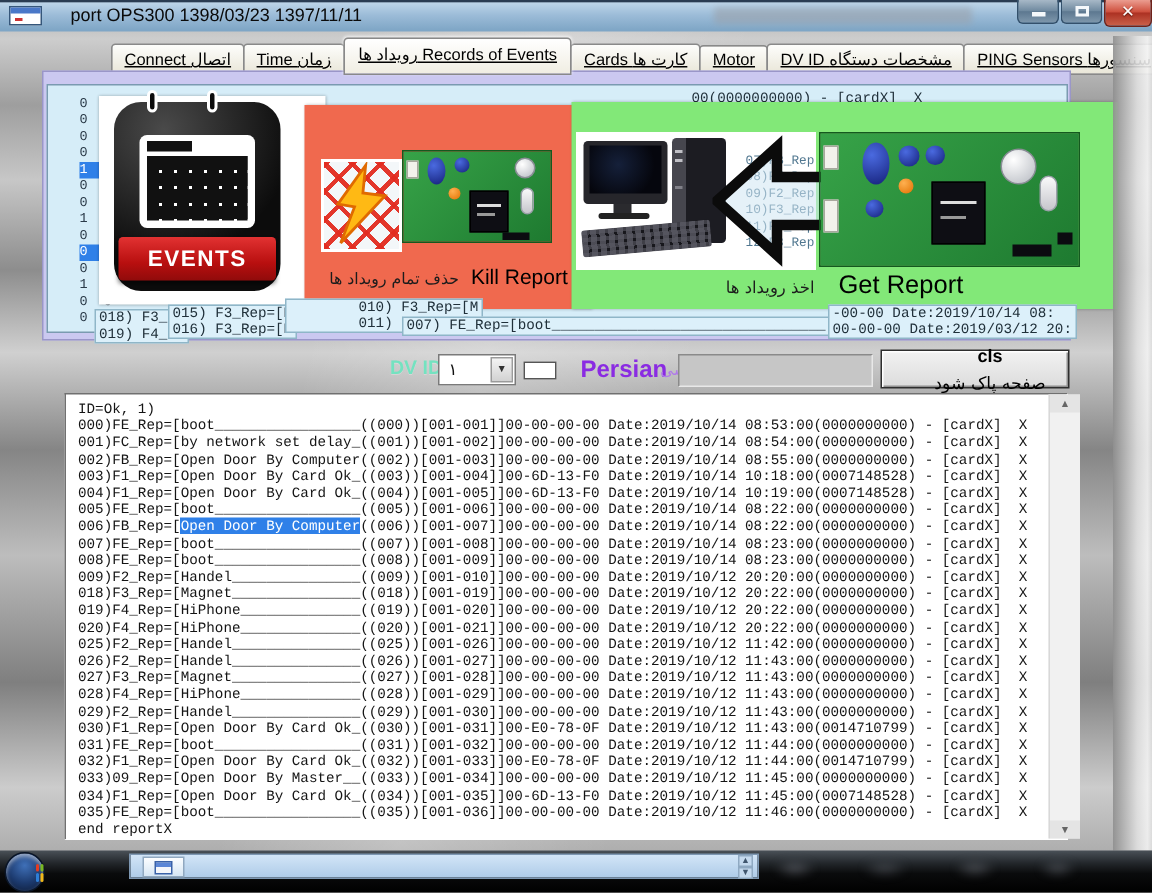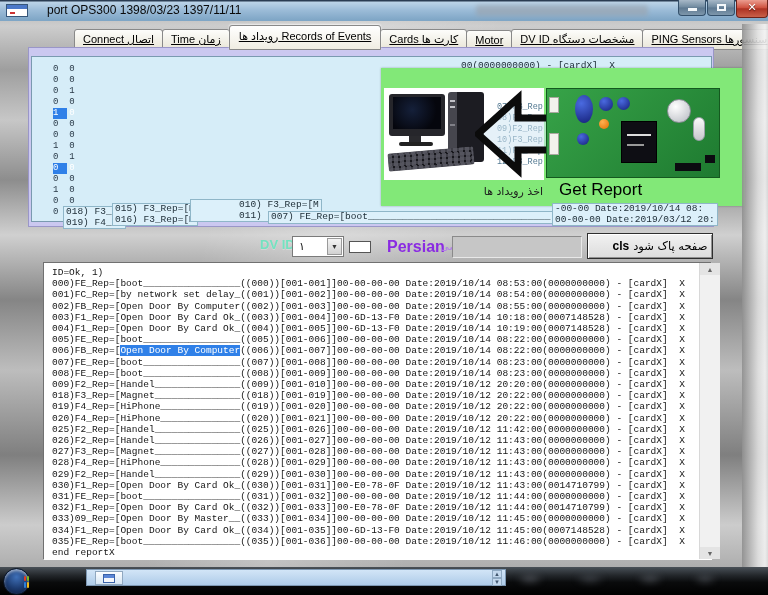--- a/index.html
+++ b/index.html
@@ -105,21 +105,21 @@
   .combo .val{position:absolute;left:6px;top:3px;font-size:11px;color:#111;font-family:"DejaVu Sans",sans-serif;}
   .combo .btn{position:absolute;right:1px;top:1px;width:15px;height:17px;background:linear-gradient(#f4f4f4,#d2d2d2);
     border:1px solid #9a9a9a;box-sizing:border-box;display:flex;align-items:center;justify-content:center;font-size:7px;color:#333;}
   .checkbox{left:349px;top:241px;width:12px;height:12px;background:#fff;border:1px solid #555;box-sizing:border-box;}
   .persian-label{left:367px;top:238px;font-size:16px;font-weight:bold;color:#8a2be2;}
   .persian-fa{left:420px;top:240px;font-size:11px;color:#b07be8;font-family:"DejaVu Sans",sans-serif;}
   .emptyfield{left:452px;top:236px;width:130px;height:22px;background:#c6c6c6;
     border-top:1px solid #8a8a8a;border-left:1px solid #8a8a8a;border-bottom:1px solid #e8e8e8;border-right:1px solid #e8e8e8;box-sizing:border-box;}
   .clsbtn{left:587px;top:233px;width:126px;height:26px;background:linear-gradient(#f2f2f2,#dcdcdc);
     border:1px solid #2e2e2e;box-shadow:inset 1px 1px 0 #fff,inset -1px -1px 0 #909090;box-sizing:border-box;
-    display:flex;align-items:center;justify-content:center;gap:4px;}
+    display:flex;align-items:center;justify-content:center;gap:4px;flex-direction:column;}
   .clsbtn .b{font-size:12px;font-weight:bold;color:#000;}
   .clsbtn .f{font-size:11.5px;color:#000;font-family:"DejaVu Sans",sans-serif;}
   
   .logbox{left:43px;top:262px;width:669px;height:298px;background:#fff;
     border-top:1px solid #707070;border-left:1px solid #707070;border-bottom:1px solid #fff;border-right:1px solid #fff;
     box-sizing:border-box;padding:4px 0 0 8px;overflow:hidden;}
   .logbox div{font-family:"Liberation Mono","DejaVu Sans Mono",monospace;font-size:9.5px;line-height:11.2px;white-space:pre;color:#141414;}
   .logbox .sel{background:#2f80e8;color:#fff;}
   .vscroll{left:699px;top:263px;width:12px;height:296px;background:#f1f1f1;border-left:1px solid #d8d8d8;box-sizing:border-box;}
   .vscroll .ar{position:absolute;left:0;width:100%;height:12px;display:flex;align-items:center;justify-content:center;font-size:7px;color:#666;background:#e4e4e4;}
@@ -180,21 +180,58 @@
       <div class="tab">Motor</div>
       <div class="tab">DV ID مشخصات دستگاه</div>
       <div class="tab">PING Sensors سنسورها</div>
     </div>
 
   <div class="abs page"></div>
   <div class="abs listbox"></div>
   <div class="abs topfrag mono">00(0000000000) - [cardX]  X</div>
   <div class="abs leftcol mono" id="leftcol"><div>0  0</div><div>0  0</div><div>0  1</div><div>0  0</div><div class="lsel">1  0</div><div>0  0</div><div>0  0</div><div>1  0</div><div>0  1</div><div class="lsel">0  0</div><div>0  0</div><div>1  0</div><div>0  0</div><div>0  1</div></div>
 
-
+  <div class="abs events-card">
+    <div class="events-tile">
+      <span class="ring" style="left:22px;"></span>
+        <span class="ring" style="left:62px;"></span>
+      <div class="cal">
+          <div class="cal-head"></div>
+          <div class="cal-grid"></div>
+        </div>
+      <div class="ribbon">
+        <span>EVENTS</span>
+      </div>
+    </div>
+  </div>
+
+  <div class="abs kill">
+    <div class="lattice">
+      <svg width="50" height="58" viewBox="0 0 54 62" style="position:absolute;left:0;top:0;">
+        <polygon points="30,2 10,30 22,32 12,58 44,24 28,22" fill="#FFB914" stroke="#E06A00" stroke-width="2"></polygon>
+      </svg>
+    </div>
+    <div class="pcb" style="left:65px;top:30px;width:100px;height:62px;">
+      <div class="conn" style="left:2px;top:6px;width:8px;height:12px;"></div>
+      <div class="cap-c" style="left:16px;top:4px;width:12px;height:18px;"></div>
+      <div class="cap-c" style="left:34px;top:4px;width:10px;height:10px;"></div>
+      <div class="dot-o" style="left:30px;top:24px;width:8px;height:8px;"></div>
+      <div class="relay" style="left:44px;top:26px;width:26px;height:28px;">
+          <i></i>
+          <u></u>
+        </div>
+      <div class="can" style="left:74px;top:4px;width:14px;height:14px;"></div>
+      <div class="crystal" style="left:78px;top:24px;width:9px;height:18px;"></div>
+      <div class="pins" style="left:66px;top:54px;width:18px;height:5px;"></div>
+    </div>
+    <div class="caption" style="top:106px;">
+      <span class="cap-fa" style="font-family:'DejaVu Sans',sans-serif;">حذف تمام رویداد ها</span>
+      <span class="cap-en">Kill Report</span>
+    </div>
+  </div>
 
   <div class="abs get">
     <div class="pc-card">
       <div class="monitor">
           <div class="screen"></div>
         </div>
       <div class="m-stand"></div>
         <div class="m-base"></div>
       <div class="tower">
           <i></i>

